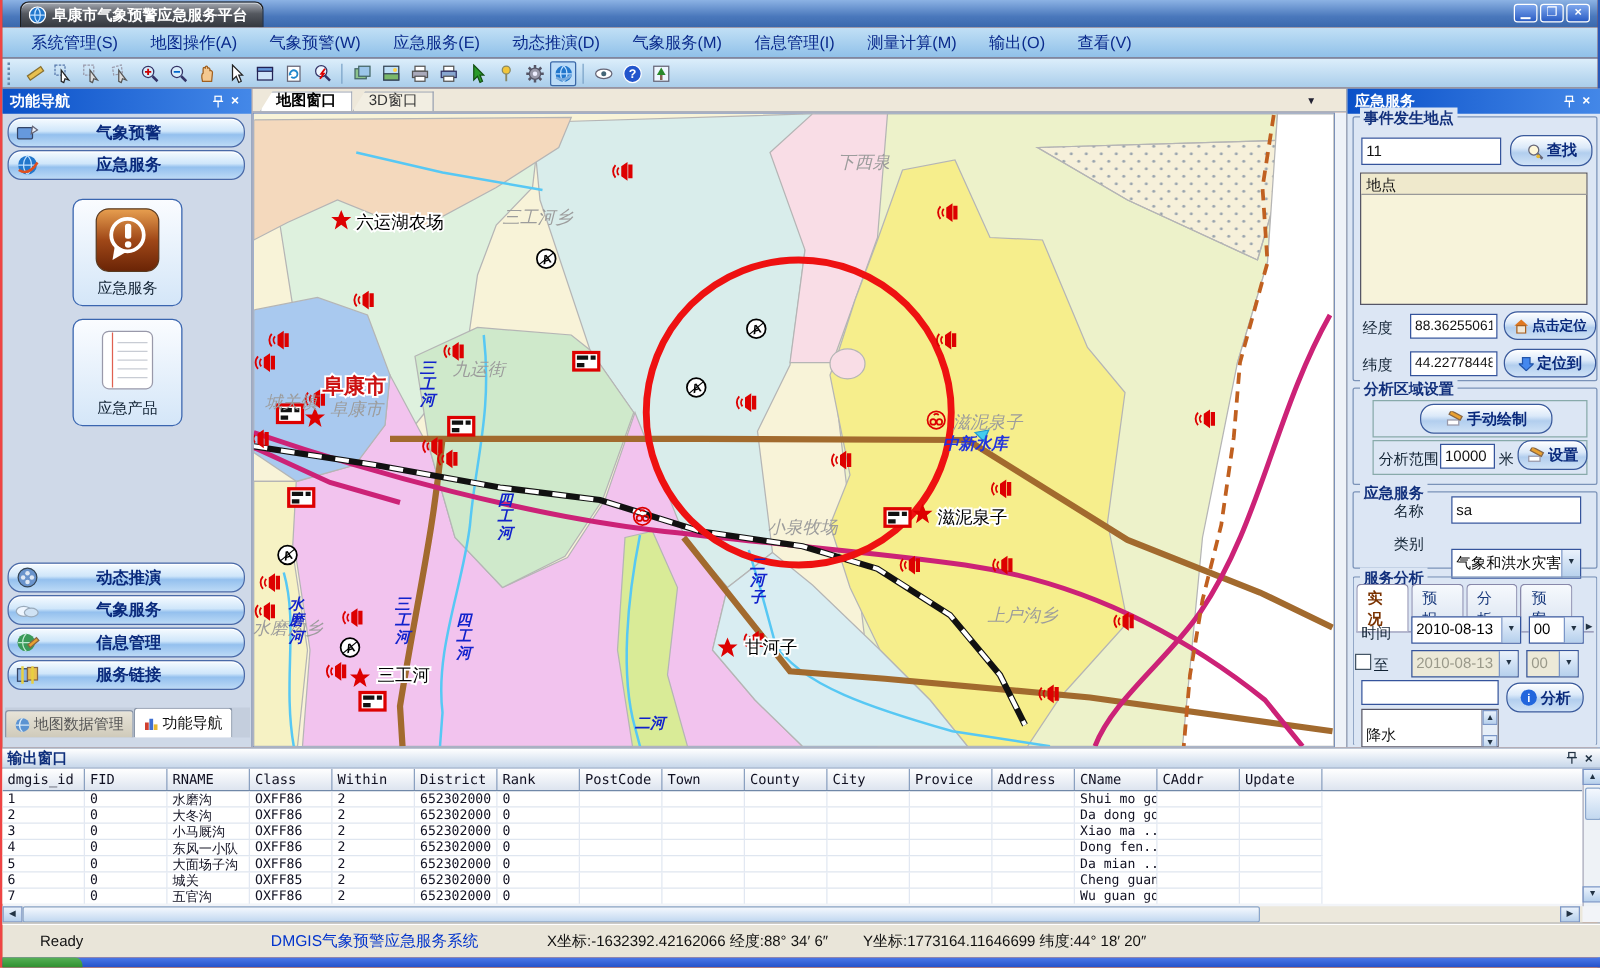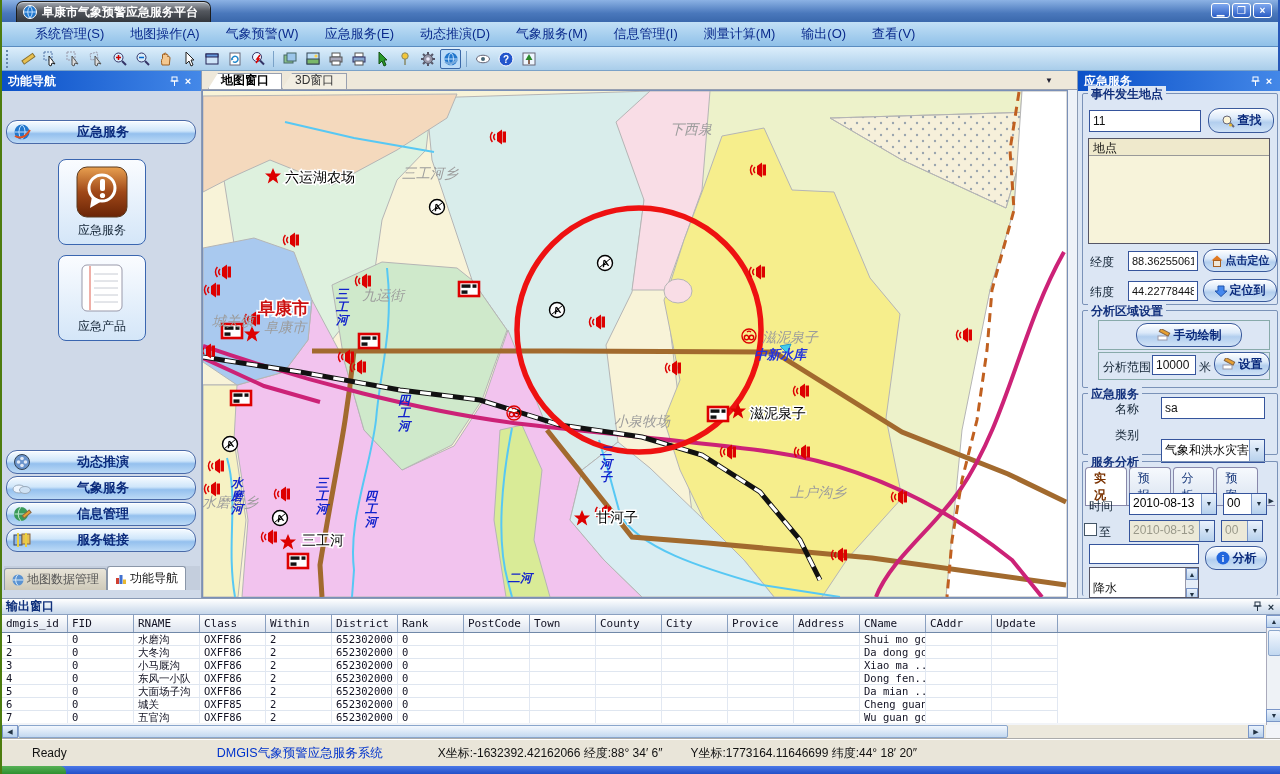--- a/index.html
+++ b/index.html
@@ -1,26 +1,26 @@
 <!DOCTYPE html>
 <html><head>
 <meta charset="utf-8">
 <style>
   * { margin:0; padding:0; box-sizing:border-box; }
   html,body { width:1280px; height:774px; overflow:hidden; font-family:"Liberation Sans","DejaVu Sans",sans-serif; }
-  .window { position:relative; width:1280px; height:774px; background:#c2410c; border-left:2px solid #4d7c0f; border-right:2px solid #2858b8; }
+  .window { position:relative; width:1280px; height:774px; background:#c2410c; border-left:2px solid #ef4444; border-right:2px solid #2858b8; }
 
   
   .titlebar { position:absolute; left:0; top:0; width:100%; height:22px; background:linear-gradient(180deg,#8cb2e4,#4a78bc 60%,#3a68ac); display:flex; align-items:flex-end; }
   .title-tab { margin-left:14px; height:21px; display:flex; align-items:center; gap:5px; padding:0 12px 0 6px; background:linear-gradient(180deg,#a8adb5,#54585f 45%,#33373d); border:1px solid #1c1c1c; border-bottom:none; border-radius:7px 7px 0 0; color:#fff; font-weight:bold; font-size:12px; box-shadow:inset 0 1px 0 #cfd3d8; }
   .win-btns { position:absolute; right:6px; top:3px; display:flex; gap:2px; }
   .win-btn { width:19px; height:15px; border:1px solid #fff; border-radius:3px; background:linear-gradient(180deg,#7fa8ee,#2a5cc4); color:#fff; font-size:10px; line-height:13px; text-align:center; font-weight:bold; }
 
   
-  .menubar { position:absolute; left:0; top:22px; width:100%; height:25px; background:linear-gradient(180deg,#c2e0f6,#8fc0e8); border-bottom:1px solid #5a8cc0; display:flex; align-items:flex-end; padding-left:20px; }
+  .menubar { position:absolute; left:0; top:22px; width:100%; height:25px; background:linear-gradient(180deg,#c2e0f6,#8fc0e8); border-bottom:1px solid #5a8cc0; display:flex; align-items:flex-end; padding-left:10px; }
   .menu-item { padding:0 13px; font-size:13px; color:#0a2a8c; line-height:24px; white-space:nowrap; }
   .toolbar { position:absolute; left:0; top:47px; width:100%; height:24px; background:linear-gradient(180deg,#dceefb,#a9cdea); border-bottom:1px solid #7aa2c8; display:flex; align-items:center; gap:2px; padding-left:4px; }
   .grip { width:5px; height:18px; border-left:2px dotted #6688aa; margin-right:4px; }
   .tbtn { width:21px; height:20px; display:flex; align-items:center; justify-content:center; border-radius:2px; }
   .tbtn.active { border:1px solid #3a68a8; background:#bcdcf8; }
   .tsep { width:1px; height:16px; background:#7aa2c8; margin:0 3px; }
 
   
   .nav-panel { position:absolute; left:0; top:71px; width:200px; height:527px; background:#cfd9e8; border-right:1px solid #8a9ab4; }
   .panel-title { height:20px; background:linear-gradient(90deg,#0a50c8,#4488e8); color:#fff; font-weight:bold; font-size:12px; display:flex; align-items:center; padding:0 6px; }
@@ -290,20 +290,29 @@
       <span>功能导航</span>
       <span class="sp"></span>
       <span class="ticon">
           <svg width="11" height="11">
             <rect x="3" y="1" width="5" height="4" fill="none" stroke="#fff"></rect>
             <line x1="1.5" y1="5" x2="9.5" y2="5" stroke="#fff"></line>
             <line x1="5.5" y1="5" x2="5.5" y2="10" stroke="#fff"></line>
           </svg>
         </span>
       <span class="ticon">×</span>
+    </div>
+    <div class="acc-bar" style="top:23px">
+      <span class="acc-ico">
+          <svg width="18" height="16">
+            <rect x="1" y="4" width="12" height="9" rx="1" fill="#6699dd" stroke="#346"></rect>
+            <polygon points="13,3 17,6 12,9" fill="#e8eef8" stroke="#667"></polygon>
+          </svg>
+        </span>
+      <span class="acc-lbl">气象预警</span>
     </div>
     <div class="acc-bar" style="top:49px">
       <span class="acc-ico">
           <svg width="20" height="18">
             <circle cx="10" cy="9" r="7.5" fill="#2277cc"></circle>
             <path d="M2.5,9 h15 M10,1.5 a10.5,10.5 0 0 0 0,15 M10,1.5 a10.5,10.5 0 0 1 0,15" stroke="#bfe0ff" fill="none"></path>
             <path d="M3,13 q8,5 15,-6" stroke="#e05020" stroke-width="2" fill="none"></path>
           </svg>
         </span>
       <span class="acc-lbl">应急服务</span>

